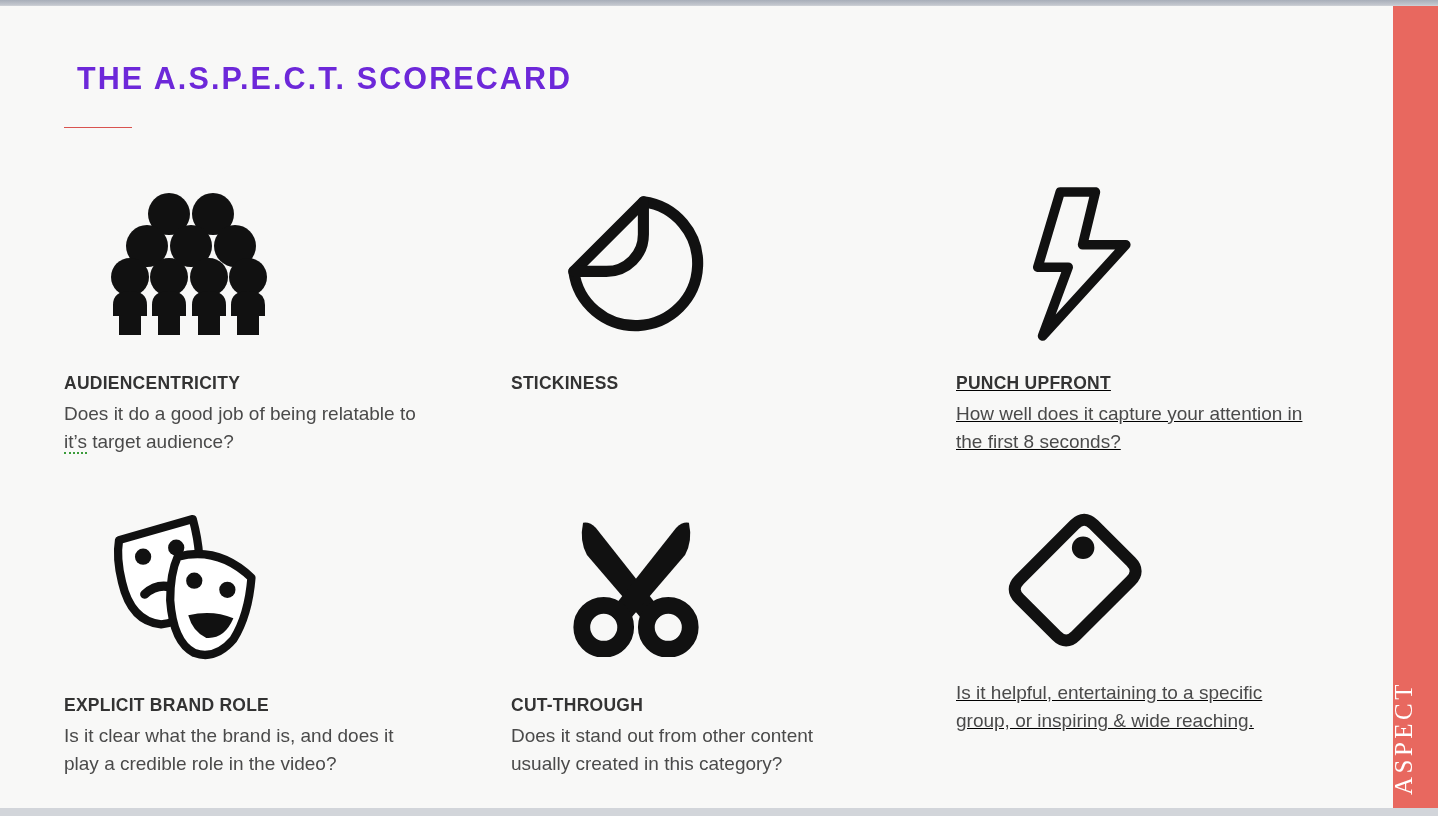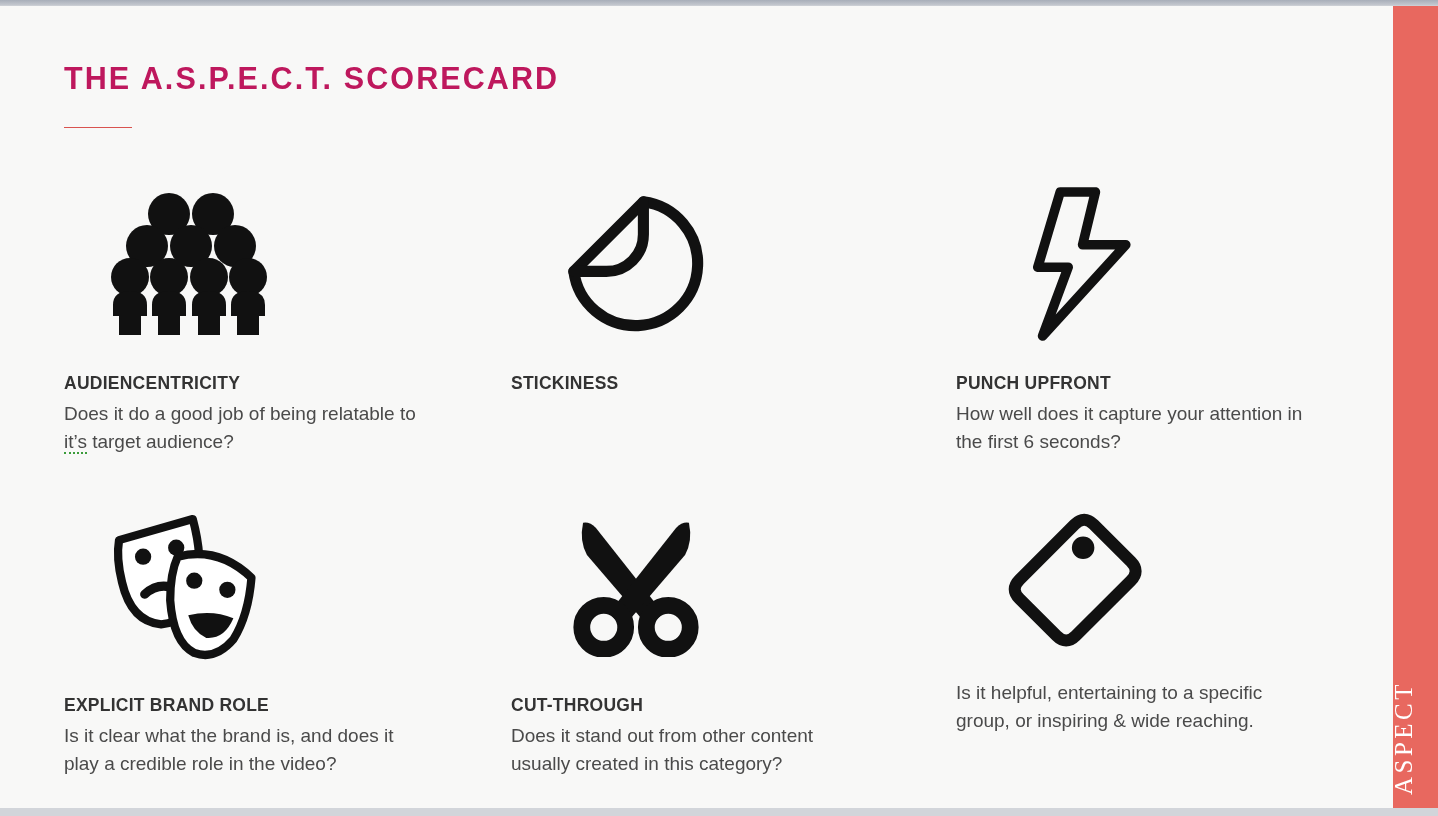--- a/index.html
+++ b/index.html
@@ -53,26 +53,26 @@
     font-family: "Liberation Serif", serif;
     font-size: 25px;
     letter-spacing: 3.5px;
     line-height: 1;
     margin-bottom: 52px;
   }
 
   
   #page-title {
     position: absolute;
-    left: 64px;
+    left: 77px;
     top: 56px;
     font-size: 30.5px;
     font-weight: bold;
     letter-spacing: 2.1px;
-    color: #be185d;
+    color: #6d28d9;
     line-height: 1.1;
   }
   #title-rule {
     position: absolute;
     left: 64px;
     top: 121px;
     width: 68px;
     height: 0;
     border-top: 1.6px solid #d9534f;
   }
@@ -84,21 +84,21 @@
     top: 170px;
     width: 1105px;
     height: 632px;
   }
   .cell {
     position: absolute;
     width: 400px;
   }
   .col-0 { left: 64px; }
   .col-1 { left: 511px; }
-  .col-2 { left: 956px; }
+  .col-2 { left: 956px; text-decoration: underline; }
   .row-0 { top: 0px; }
   .row-1 { top: 322px; }
 
   .icon-wrap {
     height: 175px;
     display: flex;
     align-items: center;
     justify-content: flex-start;
   }
   .icon-inner {
@@ -186,21 +186,21 @@
 
       <div class="cell col-2 row-0">
         <div class="icon-wrap">
           <div class="icon-inner">
             <svg width="112" height="160" viewBox="0 0 70 100">
               <path d="M44 5 H22 L8 52 H27 L11 95 L63 38 H36 Z" fill="none" stroke="#111111" stroke-width="6" stroke-linejoin="round"></path>
             </svg>
           </div>
         </div>
         <div class="cell-title">PUNCH UPFRONT</div>
-        <div class="cell-body">How well does it capture your attention in the first 6 seconds?</div>
+        <div class="cell-body">How well does it capture your attention in the first 8 seconds?</div>
       </div>
 
       <div class="cell col-1 row-1">
         <div class="icon-wrap">
           <div class="icon-inner">
             <svg width="130" height="142" viewBox="0 0 100 110">
               <g fill="#111111">
 
                 <path d="M9 6 Q6 20 12 31 L60 87 L71 76 L19 10 Q14 5 9 6 Z"></path>
 

